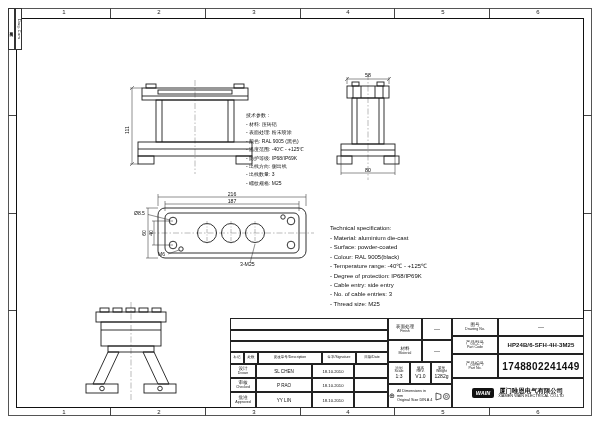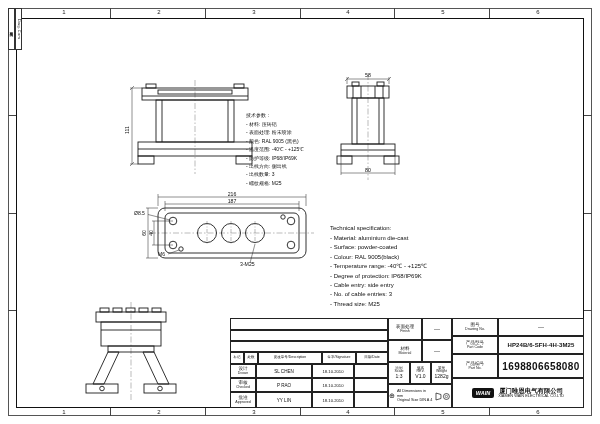--- a/index.html
+++ b/index.html
@@ -334,21 +334,21 @@
   </div>
   <div class="cell partcode" style="left:498px;top:336px;width:86px;height:18px;">
       <span>HP24B/6-SFH-4H-3M25</span>
     </div>
 
   <div class="cell stack" style="left:452px;top:354px;width:46px;height:24px;">
     <span class="tb-cn">产品编号</span>
     <span class="tb-en">Part No.</span>
   </div>
   <div class="cell partno" style="left:498px;top:354px;width:86px;height:24px;">
-      <span>1698806658080</span>
+      <span>1748802241449</span>
     </div>
 
   <div class="cell" style="left:452px;top:378px;width:132px;height:30px;gap:4px;">
     <span class="logo">WAIN</span>
     <div class="stack" style="display:flex;align-items:center;">
       <span class="company-cn">厦门唯恩电气有限公司</span>
       <span class="company-en">XIAMEN WAIN ELECTRICAL CO.LTD</span>
     </div>
   </div>
 

